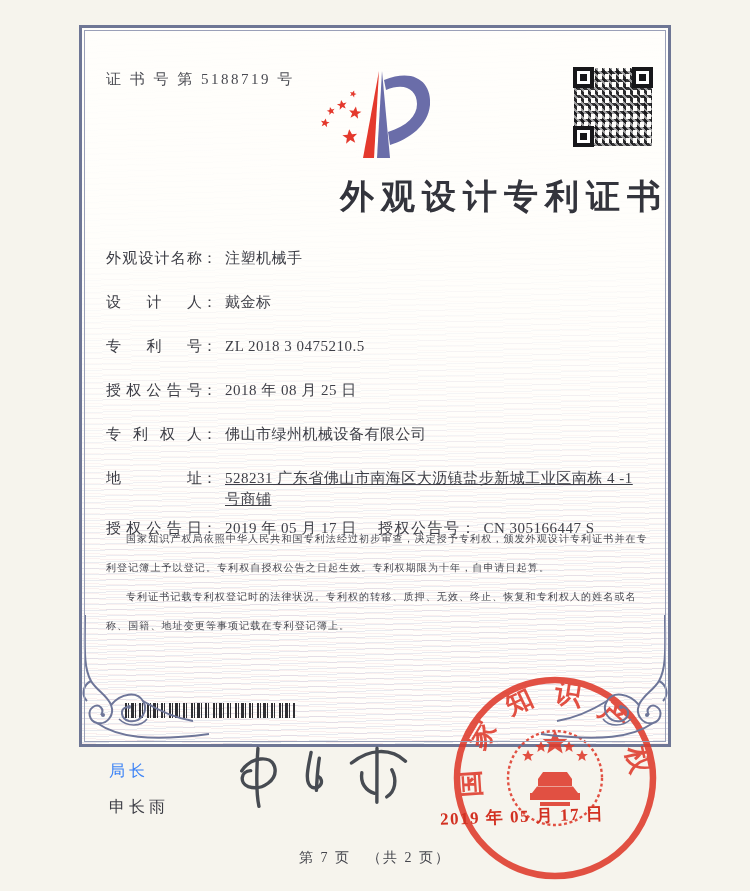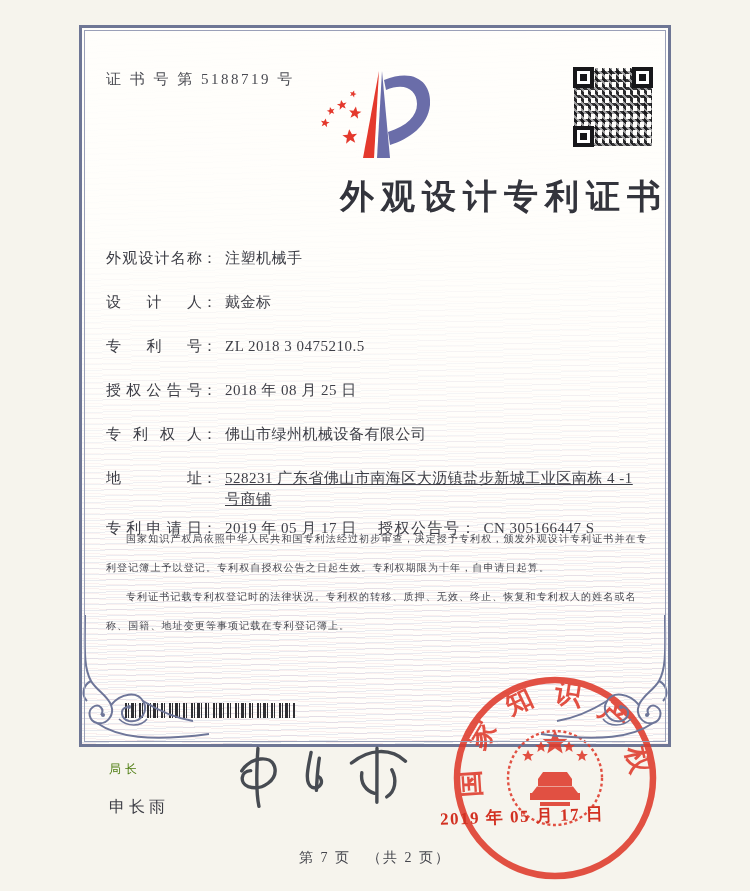--- a/index.html
+++ b/index.html
@@ -73,21 +73,21 @@
     position:absolute; left:43px; top:675px; width:170px; height:15px;
     background:repeating-linear-gradient(90deg,
       #2f2f33 0 2px,  rgba(0,0,0,0) 2px 3px,
       #2f2f33 3px 4px, rgba(0,0,0,0) 4px 6px,
       #2f2f33 6px 9px, rgba(0,0,0,0) 9px 10px,
       #2f2f33 10px 11px, rgba(0,0,0,0) 11px 14px,
       #2f2f33 14px 16px, rgba(0,0,0,0) 16px 17px,
       #2f2f33 17px 18px, rgba(0,0,0,0) 18px 22px);
   }
 
-  .comm-title { position:absolute; left:27px; top:733px; font-size:12px; letter-spacing:4px; color:#4d7c0f; }
+  .comm-title { position:absolute; left:27px; top:733px; font-size:16px; letter-spacing:4px; color:#3b82f6; }
   .comm-name  { position:absolute; left:27px; top:769px; font-size:16px; letter-spacing:4px; color:#3c3d45; }
   .signature  { position:absolute; left:146px; top:710px; }
 
   .seal { position:absolute; left:366px; top:643px; width:214px; height:214px; opacity:0.88; }
   .seal-date {
     position:absolute; left:358px; top:777px; z-index:3;
     font-size:17px; font-weight:600; color:#d23122; letter-spacing:1.5px;
     transform:rotate(-2deg);
   }
 
@@ -159,21 +159,21 @@
           <span class="colon">：</span>
         <span class="val">佛山市绿州机械设备有限公司</span>
       </div>
       <div class="frow address">
         <span class="lbl">地址</span>
           <span class="colon">：</span>
         <span class="val addr">528231 广东省佛山市南海区大沥镇盐步新城工业区南栋 4 -1 号商铺</span>
       </div>
       <div class="frow grant">
         <span class="pair1">
-          <span class="lbl">专利申请日</span>
+          <span class="lbl">授权公告日</span>
             <span class="colon">：</span>
           <span class="val">2019 年 05 月 17 日</span>
         </span>
         <span class="pair2">
           <span class="lbl2">授权公告号</span>
             <span class="colon">：</span>
           <span class="val">CN 305166447 S</span>
         </span>
       </div>
     </div>

